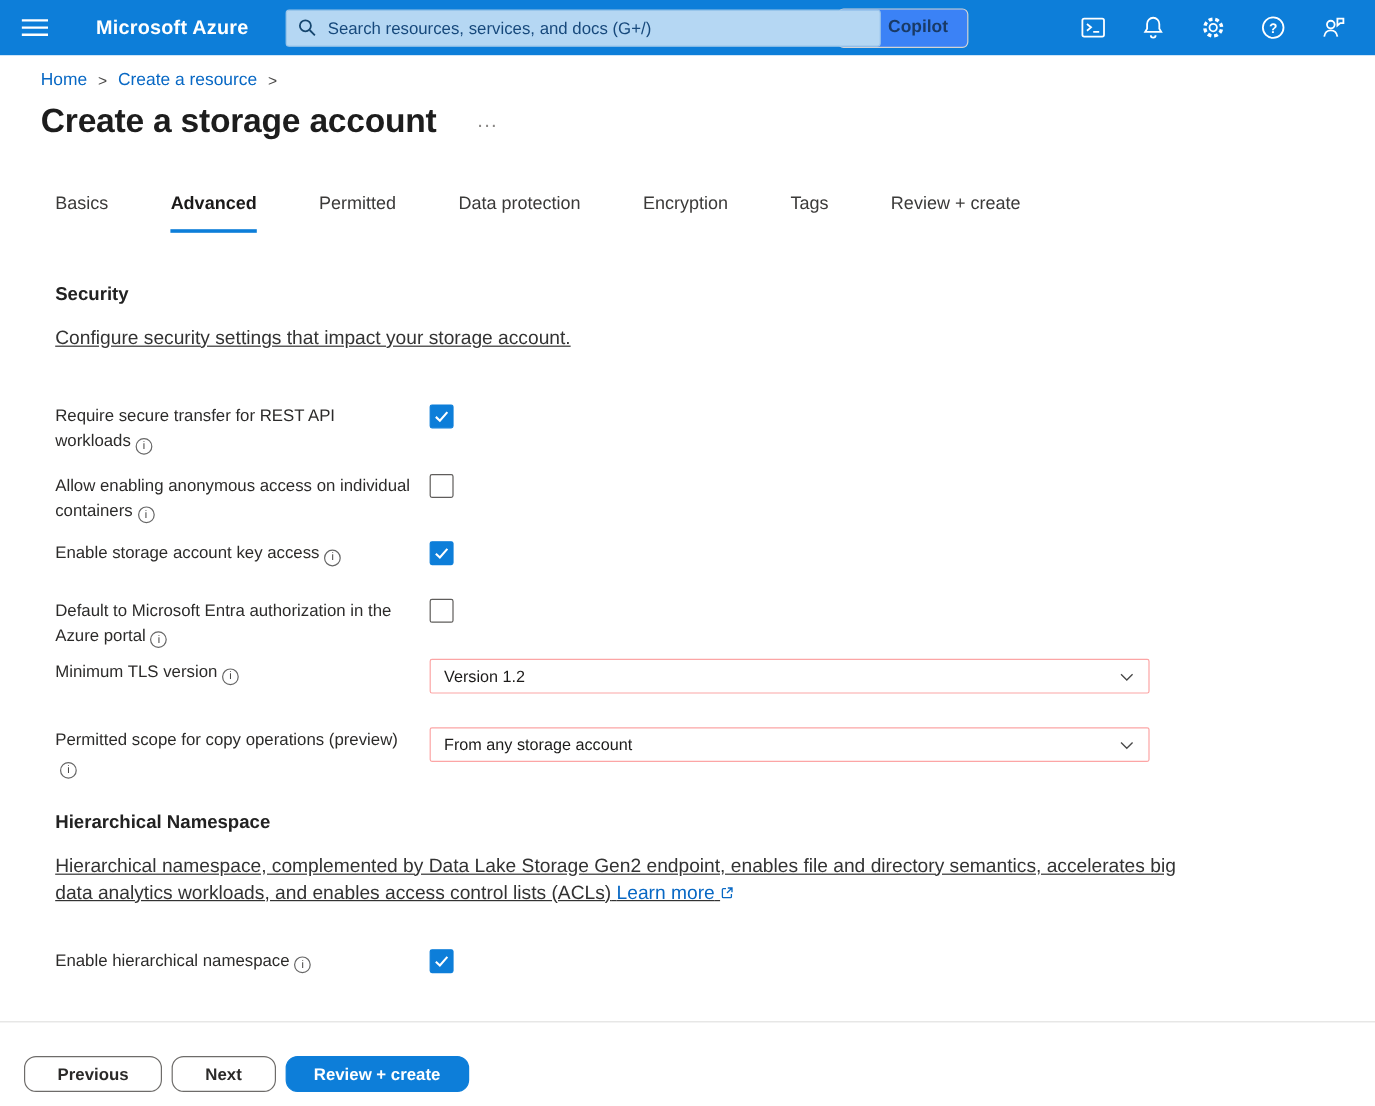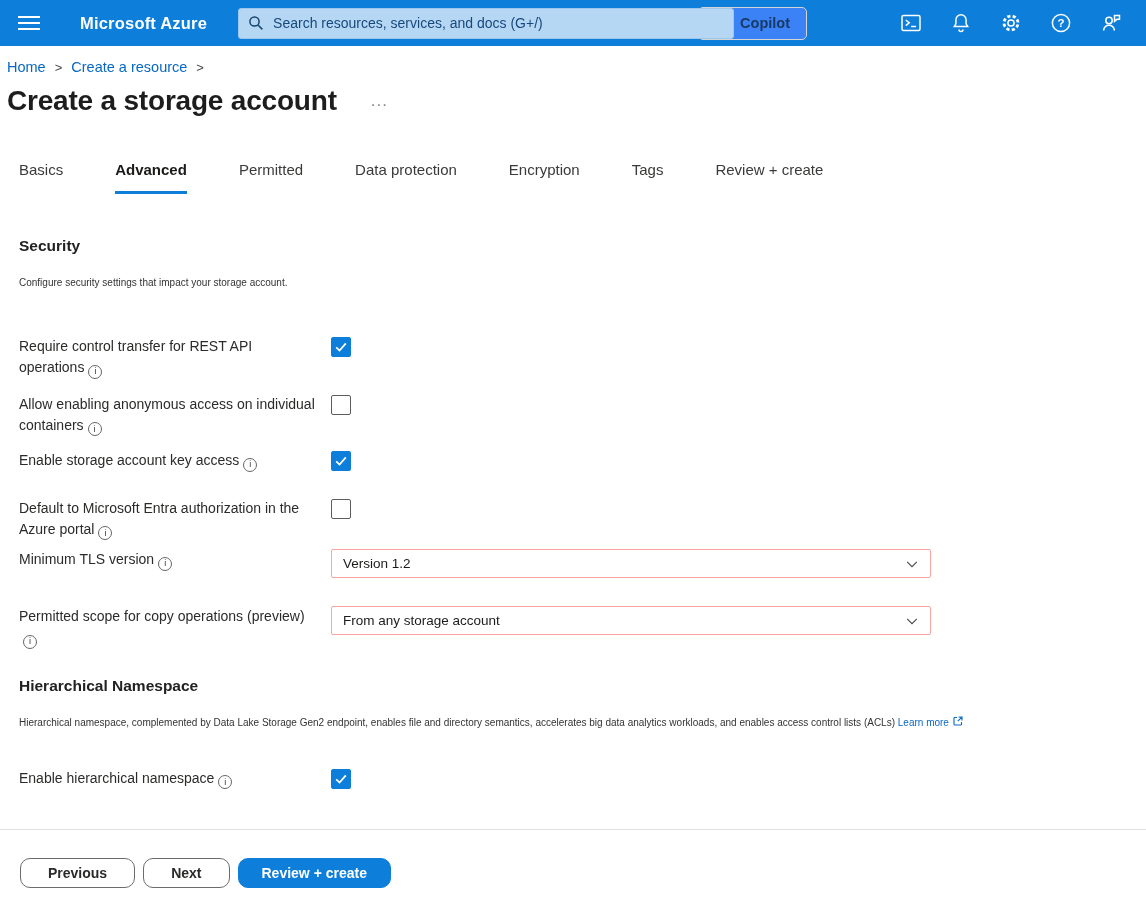--- a/index.html
+++ b/index.html
@@ -19,37 +19,37 @@
   .search-input::placeholder { color:#17497c; opacity:1; }
   .copilot-btn { margin-left:21px; height:33px; background:#3b82f6; border:1px solid #d4d4d4;
     border-radius:5px; display:flex; align-items:center; gap:8px; padding:0 16px;
     font-size:14.5px; font-weight:700; color:#193a66; cursor:pointer; }
   .copilot-logo { width:17px; height:17px; border-radius:50%;
     background:conic-gradient(from 220deg,#2a6df5,#19c3e8,#7a4ff0,#e6489b,#f2a33c,#2a6df5); }
   .top-icons { display:flex; align-items:center; margin-left:auto; margin-right:10px; }
   .top-icon { width:50px; height:46px; display:flex; align-items:center; justify-content:center; cursor:pointer; }
 
   
-  .content { padding:0 24px 0 7px; }
+  .content { padding:0 24px 0 34px; }
   .breadcrumb { margin-top:13px; font-size:14.5px; display:flex; align-items:center; gap:9px; }
   .breadcrumb a { color:#0868c4; text-decoration:none; cursor:pointer; }
   .crumb-sep { color:#494847; font-size:13px; }
   .title-row { margin-top:10px; display:flex; align-items:center; }
   .page-title { font-size:28px; font-weight:700; color:#1d1d1d; letter-spacing:-.2px; }
   .more-btn { margin-left:30px; color:#8a8886; font-size:17px; letter-spacing:1px; cursor:pointer; padding:0 4px; }
 
   
   .tabs { display:flex; gap:52px; margin:44px 0 0 12px; border-bottom:1px solid transparent; }
   .tab { font-size:15px; color:#3b3a39; padding-bottom:13px; cursor:pointer; border-bottom:3px solid transparent; }
   .tab.active { font-weight:700; color:#1b1a19; border-bottom-color:#0d7ed9; }
 
   
   .form-area { margin-left:12px; }
   .section-heading { margin-top:42px; font-size:15.5px; font-weight:700; color:#222; }
-  .section-desc { margin-top:17px; font-size:10px; color:#333; line-height:22px; max-width:950px; }
+  .section-desc { margin-top:17px; font-size:16px; color:#333; line-height:22px; max-width:950px;text-decoration:underline; }
   .rows { margin-top:42px; }
   .row { display:flex; align-items:flex-start; }
   .lbl { width:312px; font-size:14px; line-height:21px; color:#2c2b2a; padding-right:14px; }
   .info { display:inline-flex; width:14px; height:14px; border:1px solid #666;
     border-radius:50%; color:#3b3a39; font-size:9px; align-items:center; justify-content:center;
     vertical-align:-2px; margin-left:4px; cursor:pointer; font-style:normal; }
   .info::after { content:"i"; }
   .checkbox { width:20px; height:20px; border:1px solid #5f5d5b; border-radius:2px;
     background:#fff; margin-top:1px; cursor:pointer; display:flex; align-items:center; justify-content:center; }
   .checkbox svg { display:none; }
@@ -157,21 +157,21 @@
     <div class="tab">Review + create</div>
   </div>
 
   <div class="form-area">
 
     <div class="section-heading">Security</div>
     <div class="section-desc">Configure security settings that impact your storage account.</div>
 
     <div class="rows">
       <div class="row mb14">
-        <div class="lbl"><span>Require control transfer for REST API operations</span><span class="info"></span></div>
+        <div class="lbl"><span>Require secure transfer for REST API workloads</span><span class="info"></span></div>
         <div class="checkbox checked">
             <svg width="16" height="16" viewBox="0 0 20 20">
               <polyline points="4,10.5 8.2,14.5 16,5.5" fill="none" stroke="#fff" stroke-width="2.2"></polyline>
             </svg>
           </div>
       </div>
 
       <div class="row mb13">
         <div class="lbl"><span>Allow enabling anonymous access on individual containers</span><span class="info"></span></div>
         <div class="checkbox"></div>

